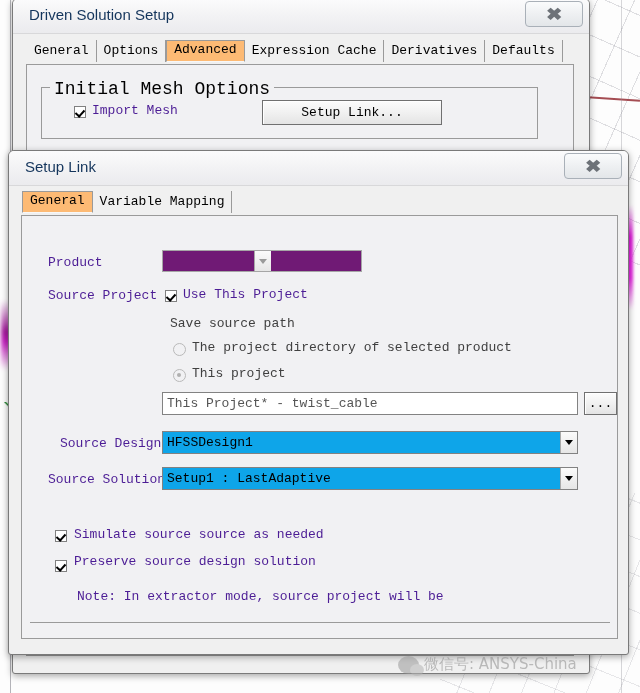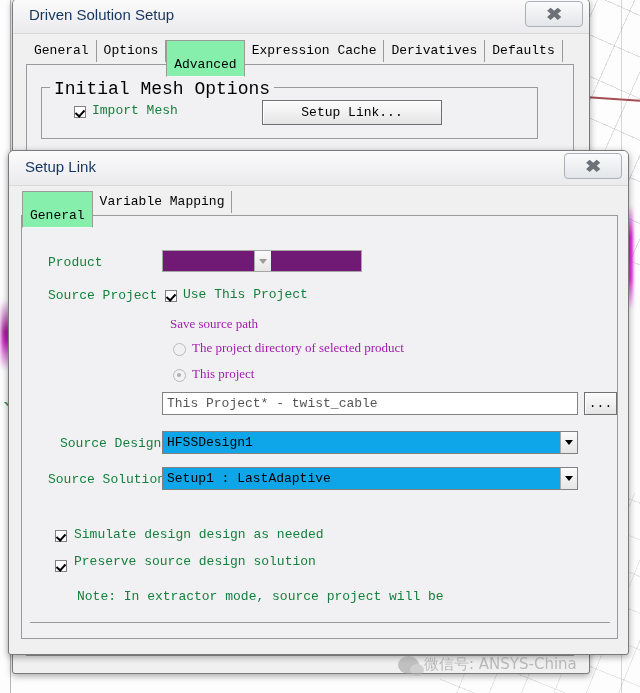--- a/index.html
+++ b/index.html
@@ -185,25 +185,25 @@
     color: #000;
     padding: 2px 7px 3px 7px;
     background: #f0f0f0;
     border-right: 1px solid #9a9a9a;
     white-space: nowrap;
     cursor: pointer;
     line-height: 17px;
   }
   .tab.first { border-left: 0; }
   .tab.active {
-    background: #86efac;
+    background: #fdba74;
     border: 1px solid #9a9a9a;
     border-bottom: 1px solid #f7f7f7;
     margin-bottom: -1px;
-    padding-top: 15px;
+    padding-top: 0;
     position: relative;
     z-index: 2;
   }
   .tabpanel {
     border: 1px solid #9a9a9a;
     background: #f1f1f3;
     position: relative;
   }
 
   
@@ -317,24 +317,24 @@
     border-left: 4px solid transparent;
     border-right: 4px solid transparent;
     border-top: 5px solid #000;
   }
   .combo.disabled { background: #701a75; color: #9a9a9a; border-color: #a6a6a6; flex-direction: column; }
   .combo.disabled .arrow i { border-top-color: #9a9a9a; }
 
   .lbl {
     position: absolute;
     font-size: 13px;
-    color: #15803d;
+    color: #4c1d95;
     white-space: nowrap;
   }
-  .lbl.dim { color: #a21caf; font-family: Liberation Serif, serif; }
+  .lbl.dim { color: #404040; }
   .lbl.clip { overflow: hidden; }
 
   .sep {
     position: absolute;
     height: 1px;
     background: #9a9a9a;
   }
   .cjk { font-family: "DejaVu Sans", "Liberation Sans", sans-serif; font-size: 14px; }
 
   
@@ -487,21 +487,21 @@
 
       <span class="lbl clip" style="left:26px; top:256px; width:118px;">Source Solution</span>
       <div class="combo" style="left:140px; top:251px; width:416px; height:23px;">
         <span class="val">Setup1 : LastAdaptive</span>
         <span class="arrow">
             <i></i>
           </span>
       </div>
 
       <span class="cb checked" style="position:absolute; left:33px; top:314px;"></span>
-      <span class="lbl" style="left:52px; top:311px;">Simulate design design as needed</span>
+      <span class="lbl" style="left:52px; top:311px;">Simulate source source as needed</span>
 
       <span class="cb checked" style="position:absolute; left:33px; top:344px;"></span>
       <span class="lbl clip" style="left:52px; top:339px; width:300px; height:18px; line-height:14px;">Preserve source design solution</span>
 
       <span class="lbl clip" style="left:55px; top:373px; width:440px;">Note: In extractor mode, source project will be</span>
 
       <div class="sep" style="left:8px; top:406px; width:580px;"></div>
     </div>
   </div>
 

